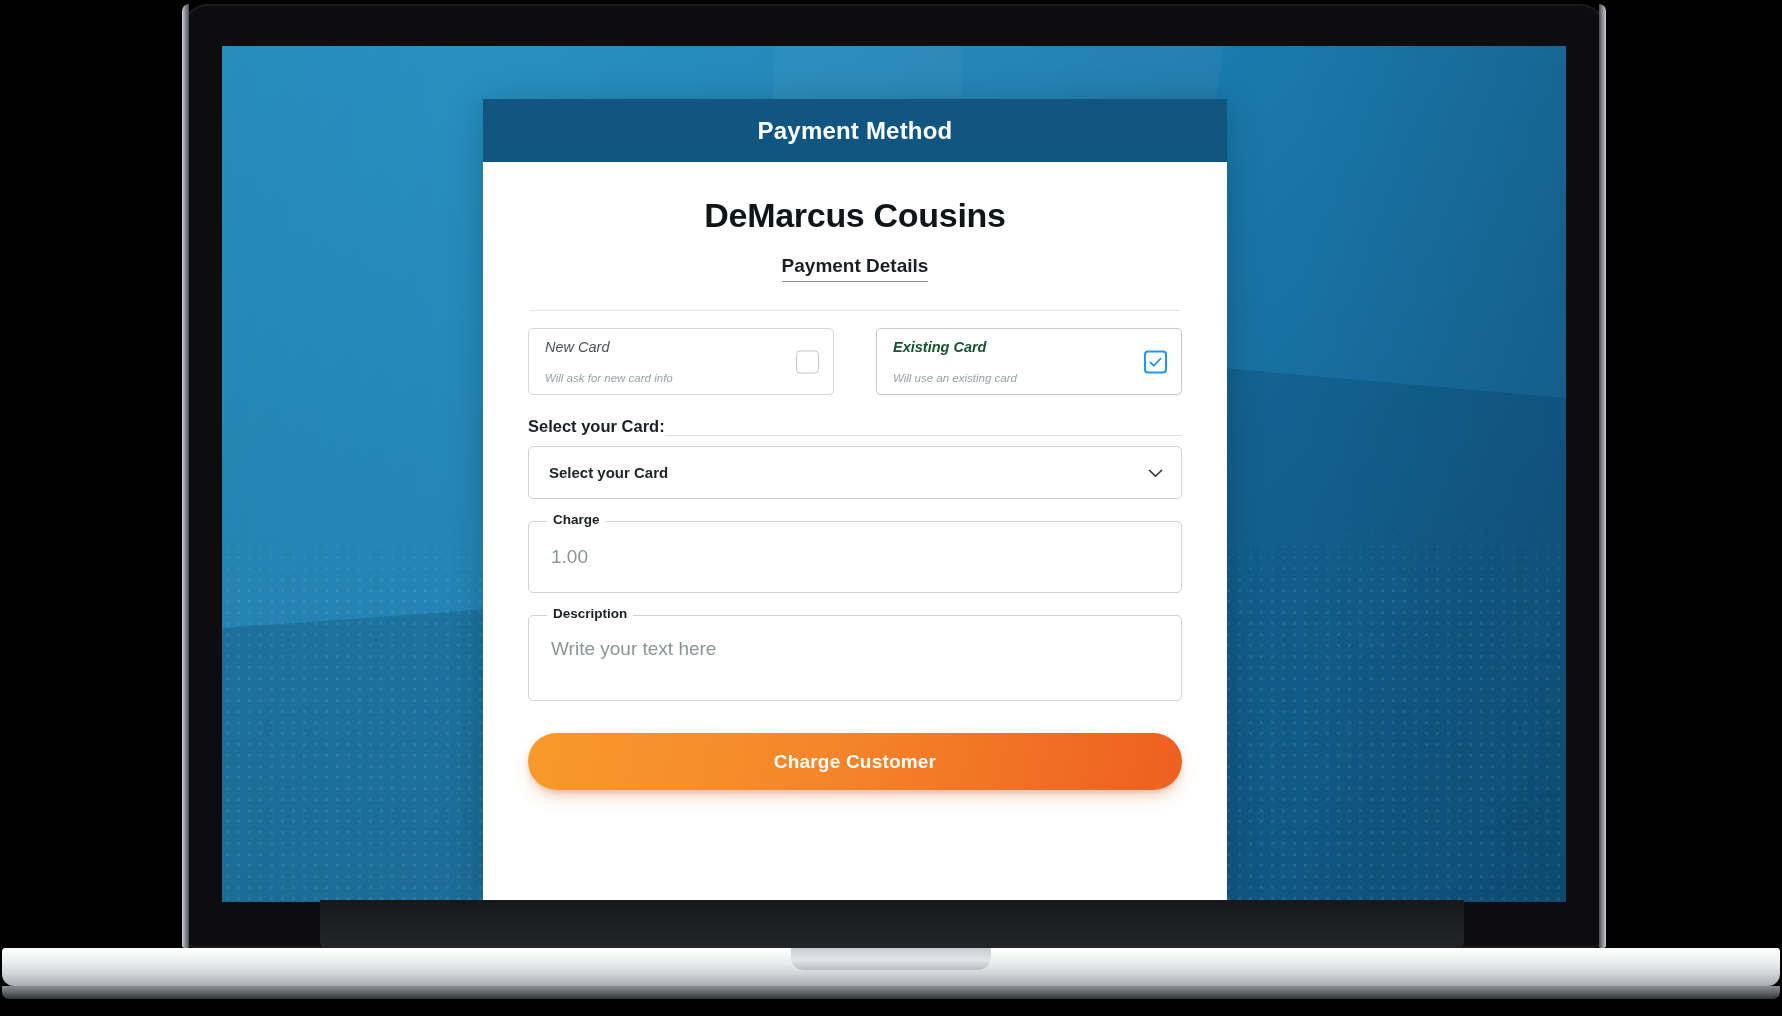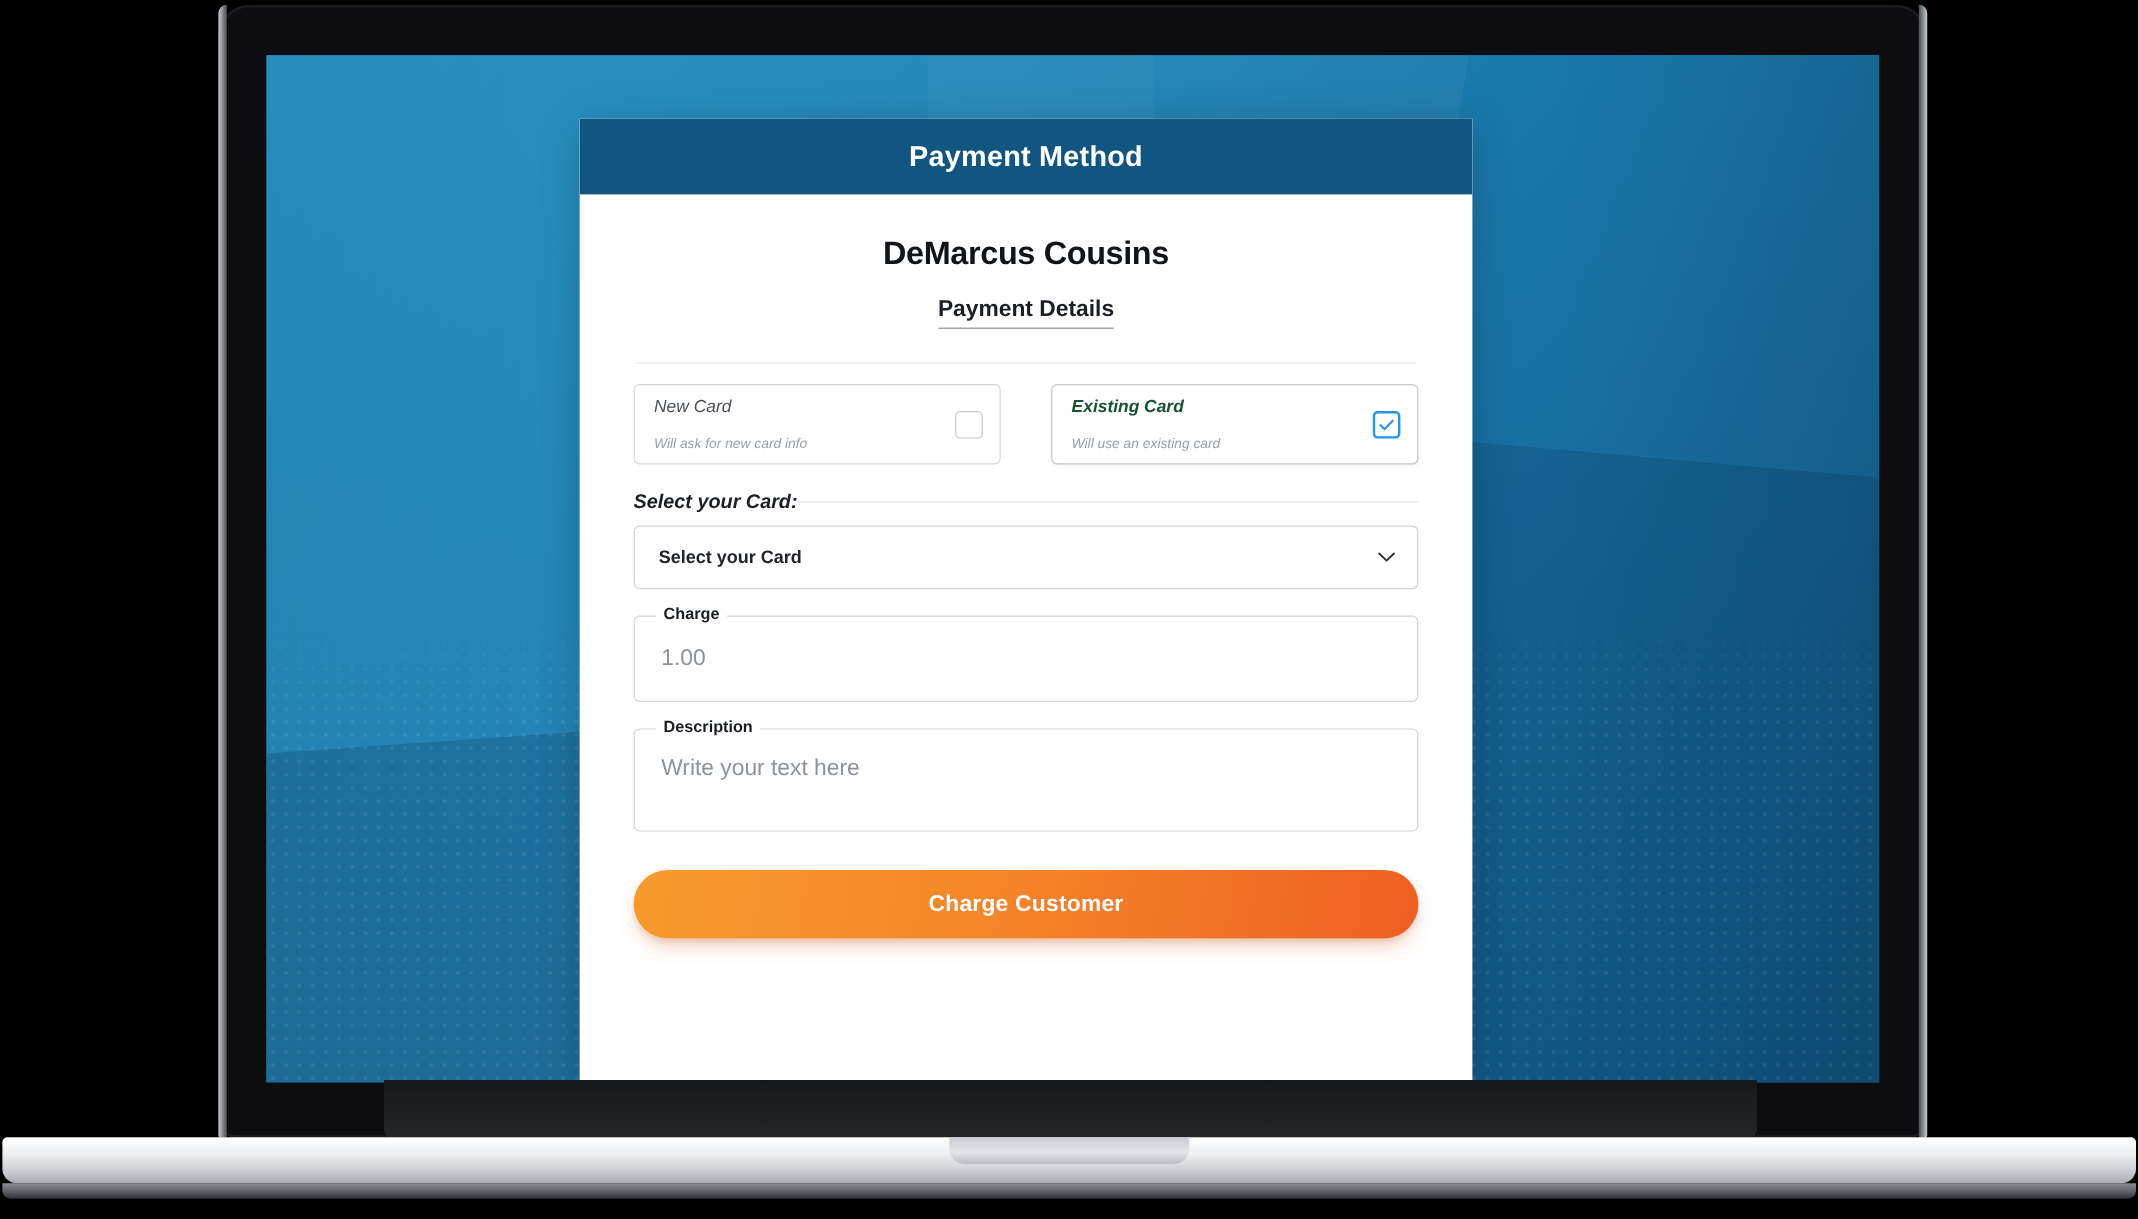--- a/index.html
+++ b/index.html
@@ -121,21 +121,21 @@
   }
 
   .panel-body {
     flex: 1 1 auto;
     padding: 0 45px;
     position: relative;
   }
 
   .customer-name {
     text-align: center;
-    font-size: 27px;
+    font-size: 34px;
     font-weight: bold;
     color: #111418;
     margin-top: 34px;
     letter-spacing: -.3px;
   }
   .section-title-wrap {
     text-align: center;
     margin-top: 20px;
   }
   .section-title {
@@ -200,24 +200,23 @@
     display: flex; align-items: center; justify-content: center;
   }
   .cbox.checked {
     border-color: #2196f3;
     border-width: 2px;
   }
   .cbox svg { display: block; }
 
   
   .legend-row {
-    display: flex; align-items: center;
+    display: flex; align-items: flex-end;
     margin-top: 22px;
     gap: 0;
-    font-style: italic;
   }
   .legend-row .lbl {
     font-size: 16.5px;
     font-weight: bold;
     color: #1b1f24;
     white-space: nowrap;
   }
   .legend-row .rule {
     flex: 1 1 auto;
     height: 1px;

